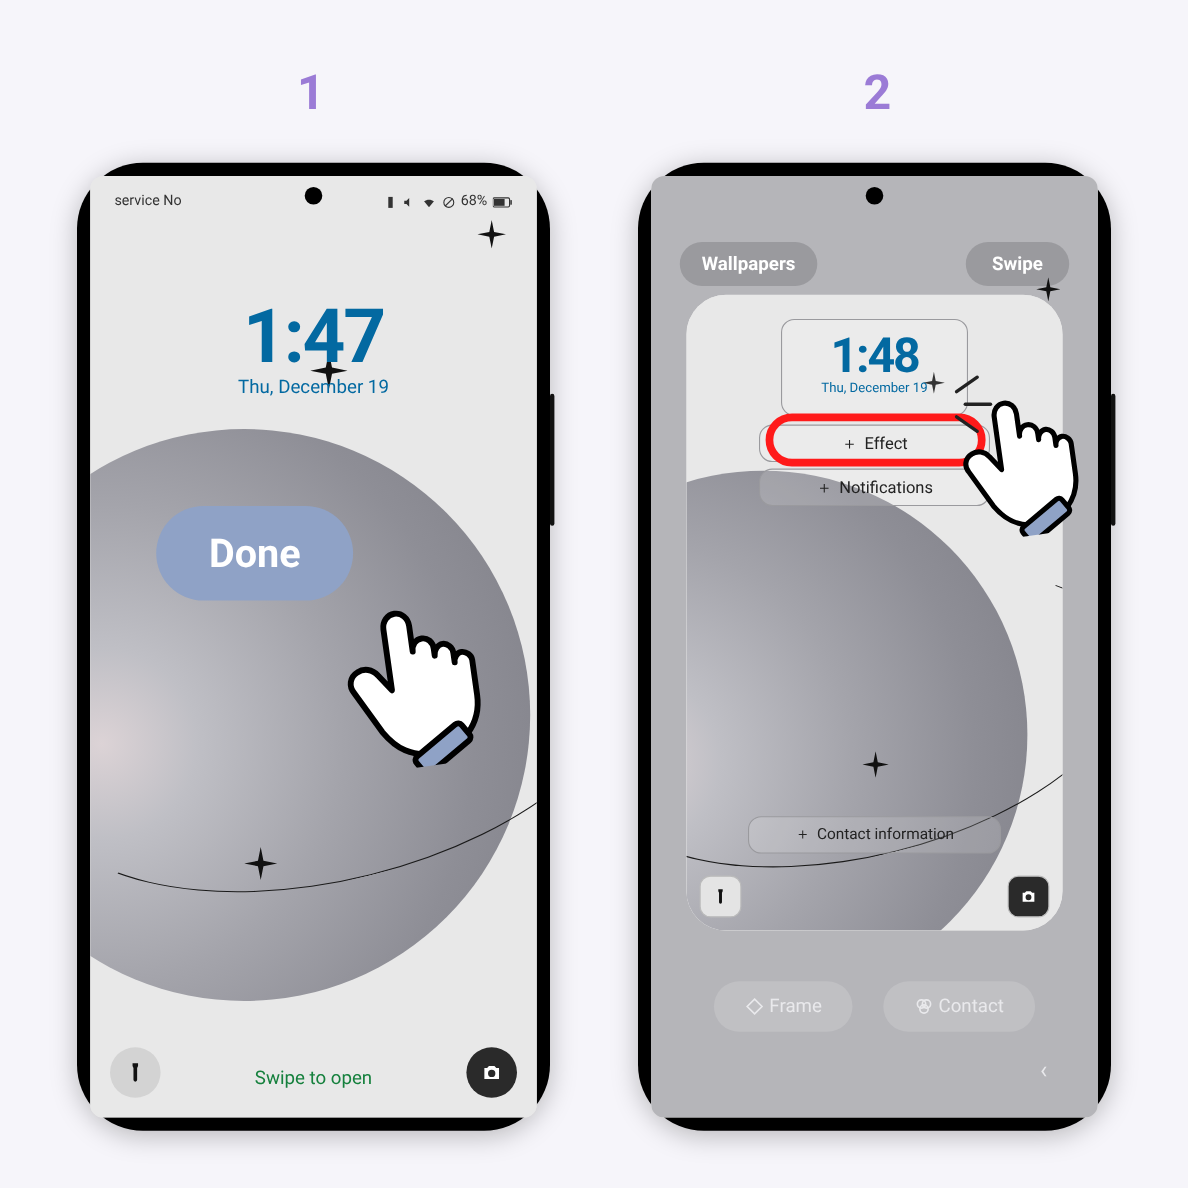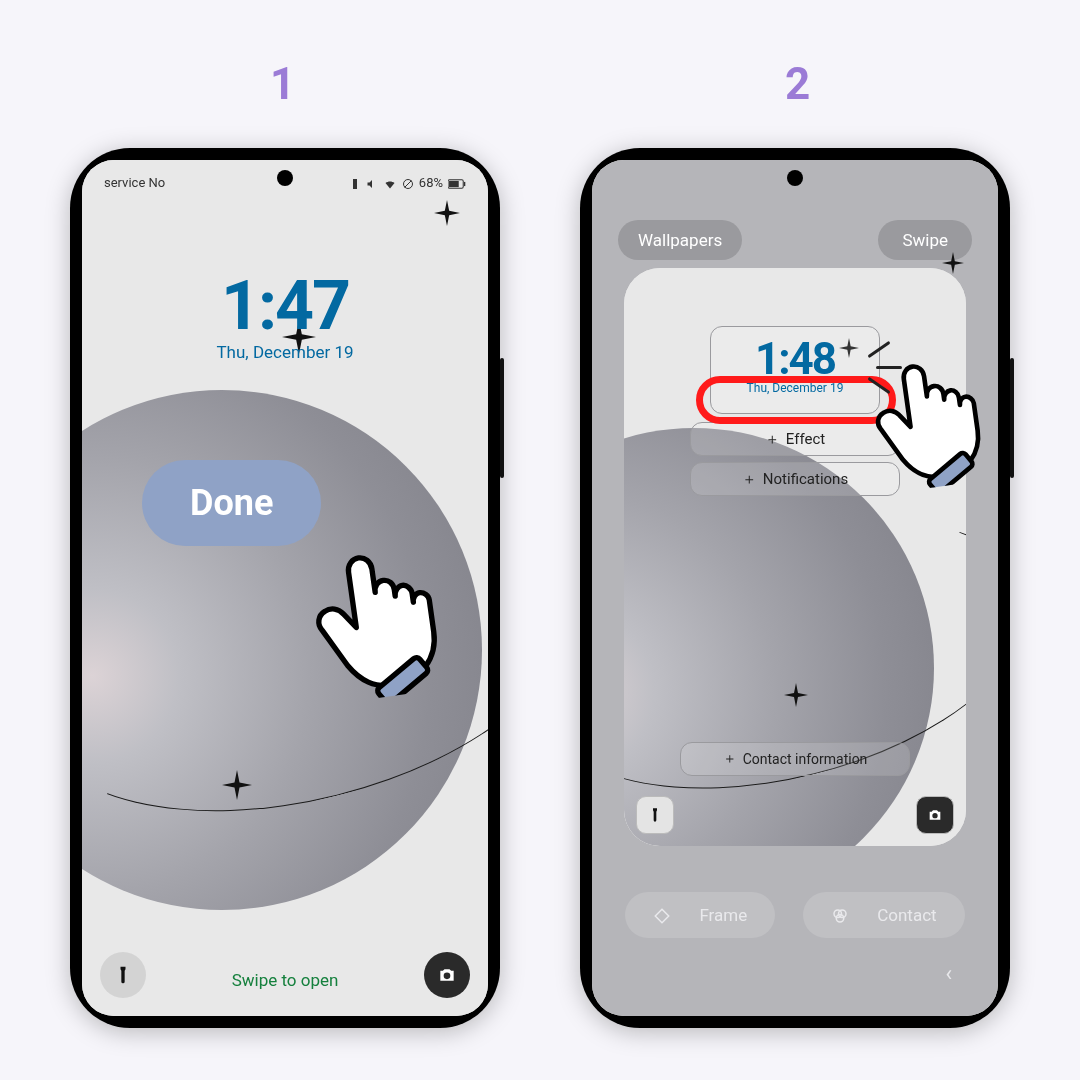--- a/index.html
+++ b/index.html
@@ -33,21 +33,21 @@
   .phone2 { left: 580px; top: 148px; }
   .phone::before{
     content:"";
     position:absolute;
     right:-4px; top:210px; width:4px; height:120px;
     background:#111; border-radius:3px;
   }
   .screen {
     position: absolute;
     inset: 12px;
-    border-radius: 32px;
+    border-radius: 12px;
     background: #e8e8e8;
     overflow: hidden;
   }
   .camera {
     position:absolute;
     left:50%; top:22px; transform:translateX(-50%);
     width:16px; height:16px; background:#000; border-radius:50%;
     z-index:50;
   }
 
@@ -120,39 +120,38 @@
   .hand svg{width:100%;height:100%;}
   .click-lines{ position:absolute; }
   .click-lines span{
     position:absolute; width:26px; height:3px; background:#222; border-radius:2px;
   }
 
   
   .dim-bg{ position:absolute; inset:0; background:#b5b5b9; }
   .pill{
     position:absolute; background:#9a9a9e; color:#fff;
-    font-size:17px; font-weight:400;
+    font-size:17px; font-weight:700;
     padding:10px 20px; border-radius:24px;
     z-index:30;
   }
   .wallpapers-pill{ left:26px; top:60px;}
   .done-pill{ right:26px; top:60px; padding:10px 24px;}
 
   .preview-card{
     position:absolute;
     left:32px; right:32px; top:108px; bottom:170px;
     background:#e8e8e8;
     border-radius:36px;
     overflow:hidden;
     z-index:20;
   }
   .outline-box{
     position:absolute; border:1.5px solid #9a9a9e; border-radius:12px;
     background:rgba(255,255,255,.15);
-    margin-top:36px;
   }
   .clock-box{ left:50%; transform:translateX(-50%); top:22px; width:170px; height:88px;}
   .row-box{ left:50%; transform:translateX(-50%); width:210px; height:34px;
     display:flex; align-items:center; justify-content:center; gap:6px;
     font-size:15px; color:#222;}
   .widgets-box{ top:118px;}
   .notif-box{ top:158px;}
   .contact-box{ bottom:70px; width:230px; font-size:14px;}
 
   .red-ring{
@@ -160,21 +159,21 @@
     z-index:35;
   }
 
   .bottom-opts{
     position:absolute; left:0; right:0; bottom:78px;
     display:flex; justify-content:center; gap:28px; z-index:30;
   }
   .ghost-pill{
     background:rgba(255,255,255,.15); color:#e9e9ec;
     font-size:17px; padding:13px 28px; border-radius:30px;
-    display:flex; align-items:flex-end; gap:28px;
+    display:flex; align-items:center; gap:4px;
   }
   .chev{
     position:absolute; right:46px; bottom:30px; color:#e9e9ec; font-size:22px;
     z-index:30;
   }
 
   .mini-round{
     position:absolute; width:38px; height:38px; border-radius:10px;
     background:#e4e4e4; display:flex; align-items:center; justify-content:center;
     color:#111; border:1px solid #bbb;

